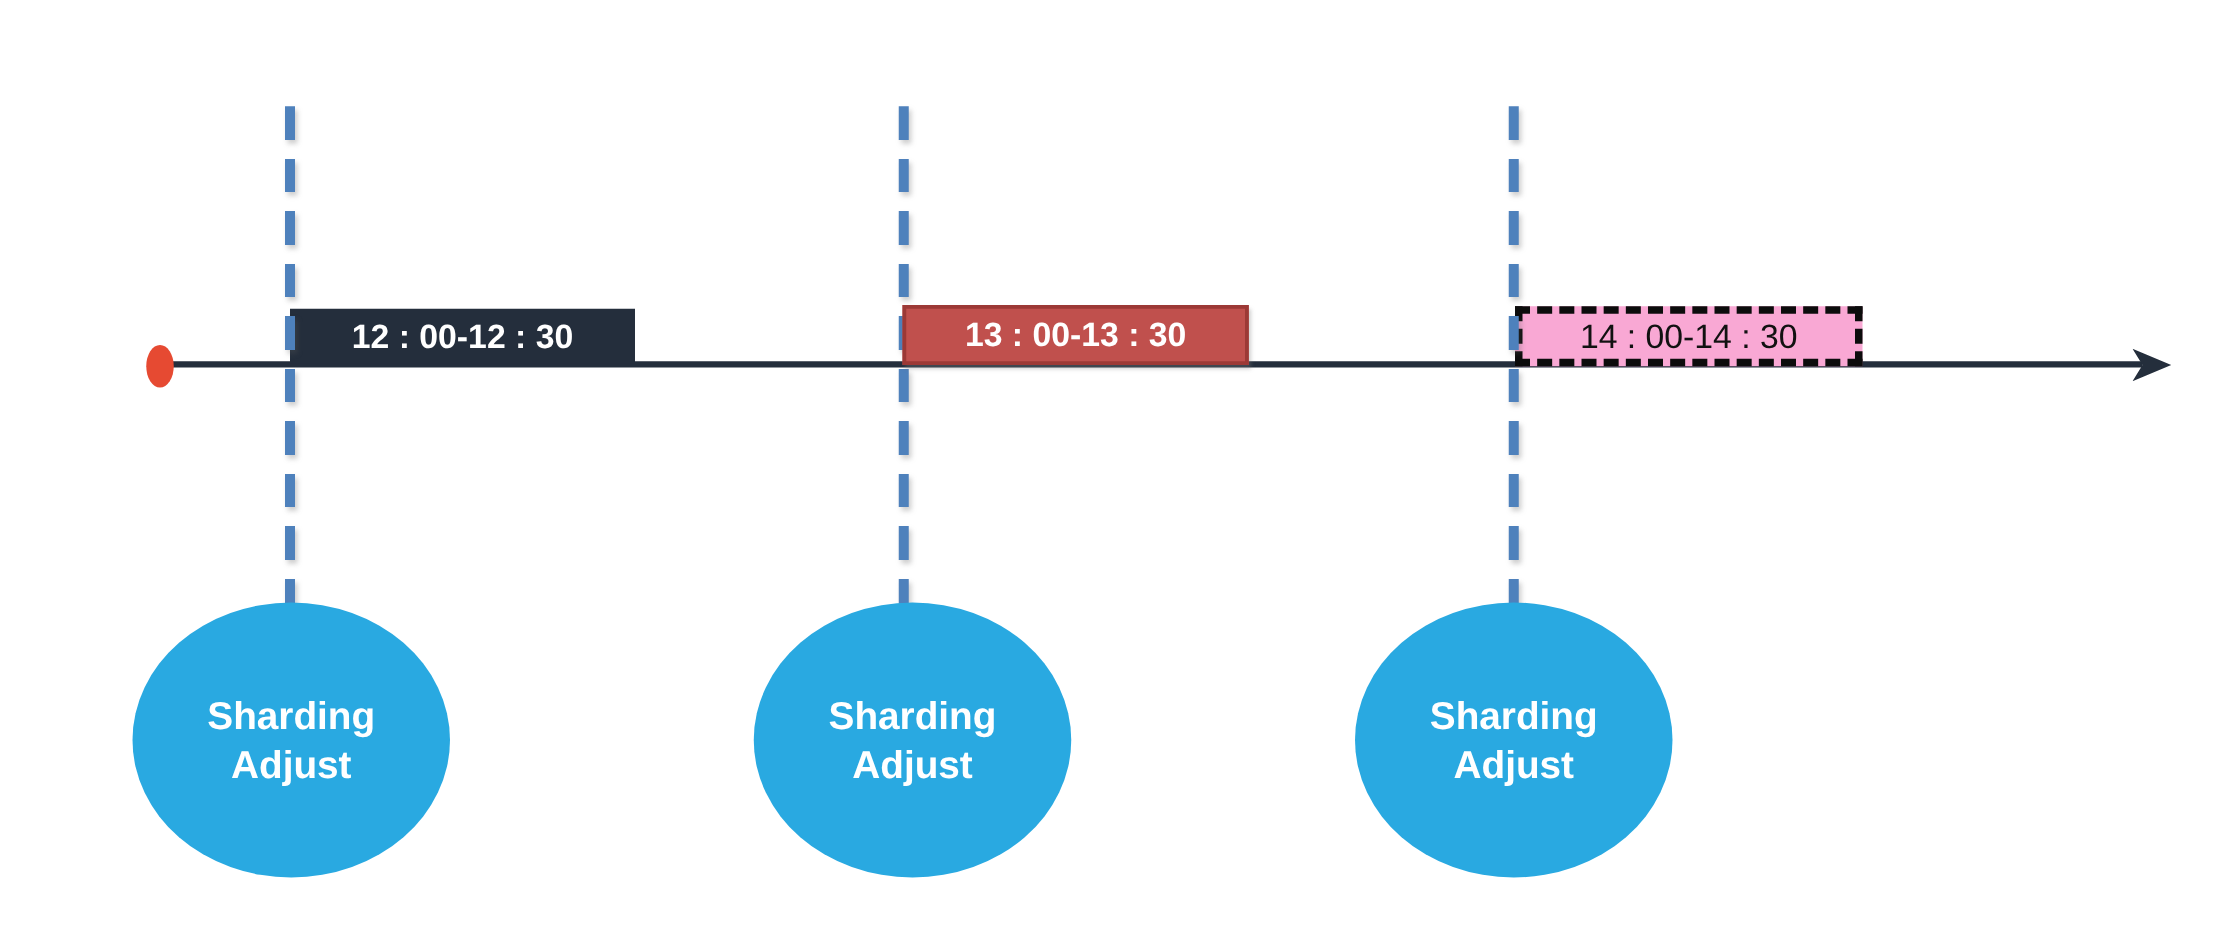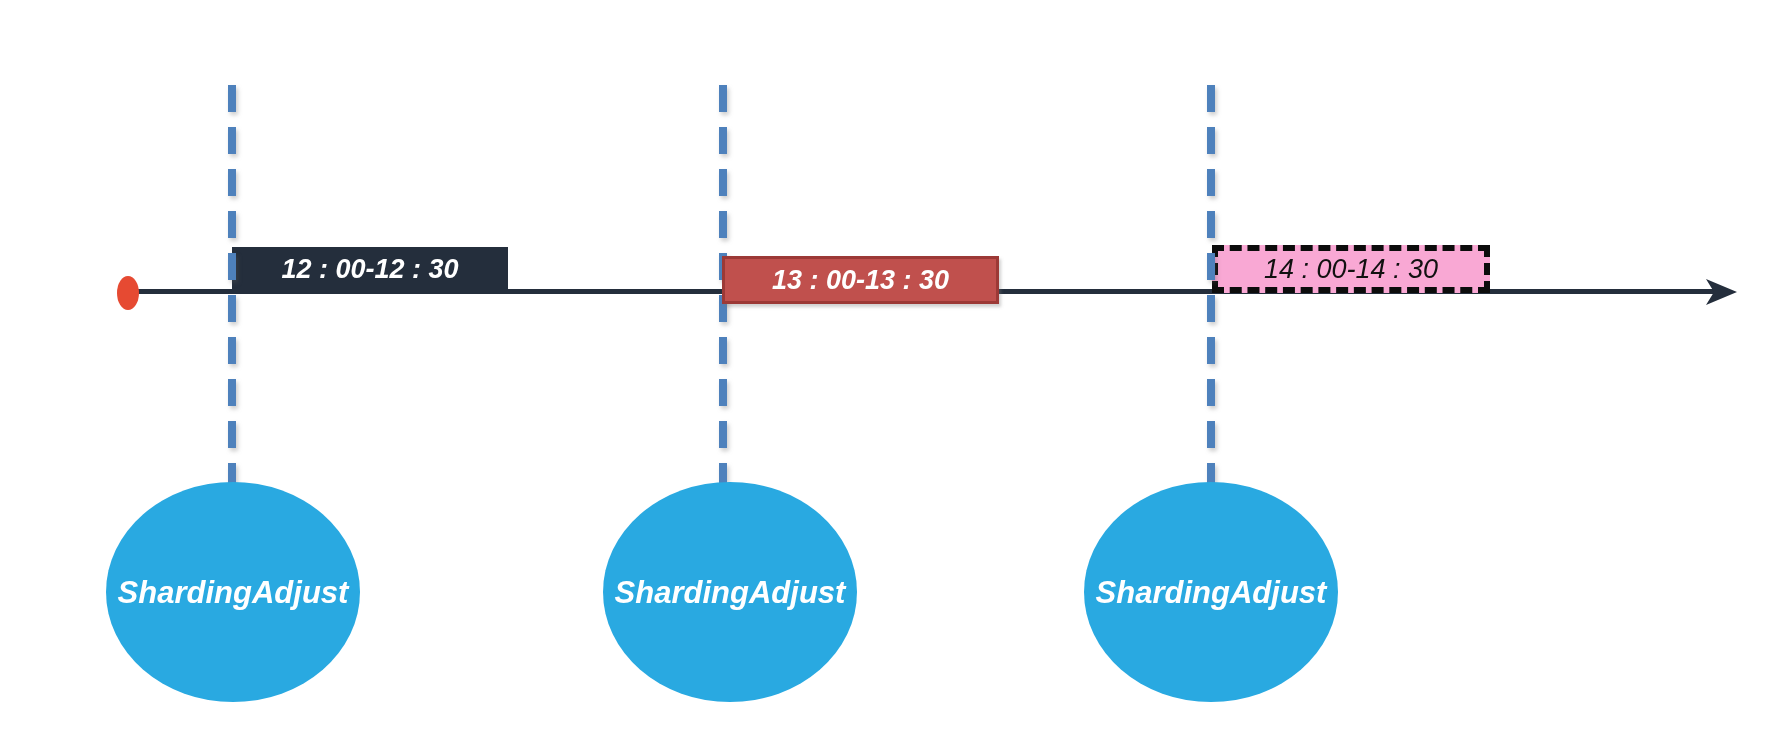--- a/index.html
+++ b/index.html
@@ -14,21 +14,20 @@
     --text-dark:#111111;
   }
   *{margin:0;padding:0;box-sizing:border-box;}
   html,body{background:#ffffff;}
   body{font-family:"Liberation Sans","DejaVu Sans",sans-serif;}
   .canvas{
     position:relative;
     width:1780px;height:746px;
     background:#ffffff;
     overflow:hidden;
-    font-style:italic;
   }
 
   
   .timeline-line{
     position:absolute;
     left:122px;top:289px;
     width:1592px;height:5px;
     background:var(--navy);
     z-index:1;
   }
@@ -75,39 +74,38 @@
     z-index:2;
   }
   .interval-red{
     left:722px;top:244px;width:277px;height:48px;
     background:var(--red-fill);
     border:3px solid var(--red-border);
     color:var(--text-light);
     font-weight:600;
     box-shadow:2px 3px 3px rgba(120,120,120,.35);
     z-index:4;
-    margin-top:12px;
   }
   .interval-dashed{
     left:1212px;top:245px;width:278px;height:48px;
     background:#f9a8d4;
     border:6px dashed var(--dashed-border);
     color:var(--text-dark);
     font-weight:400;
     z-index:2;
   }
 
   
   .event-circle{
     position:absolute;
     top:482px;
     width:254px;height:220px;
     border-radius:50%;
     background:var(--circle-blue);
-    display:flex;
+    display:flex;flex-direction:column;
     align-items:center;justify-content:center;
     color:#ffffff;
     font-size:31px;font-weight:700;
     line-height:39px;
     text-align:center;
     z-index:4;
   }
   .circle-1{left:106px;}
   .circle-2{left:603px;}
   .circle-3{left:1084px;}

